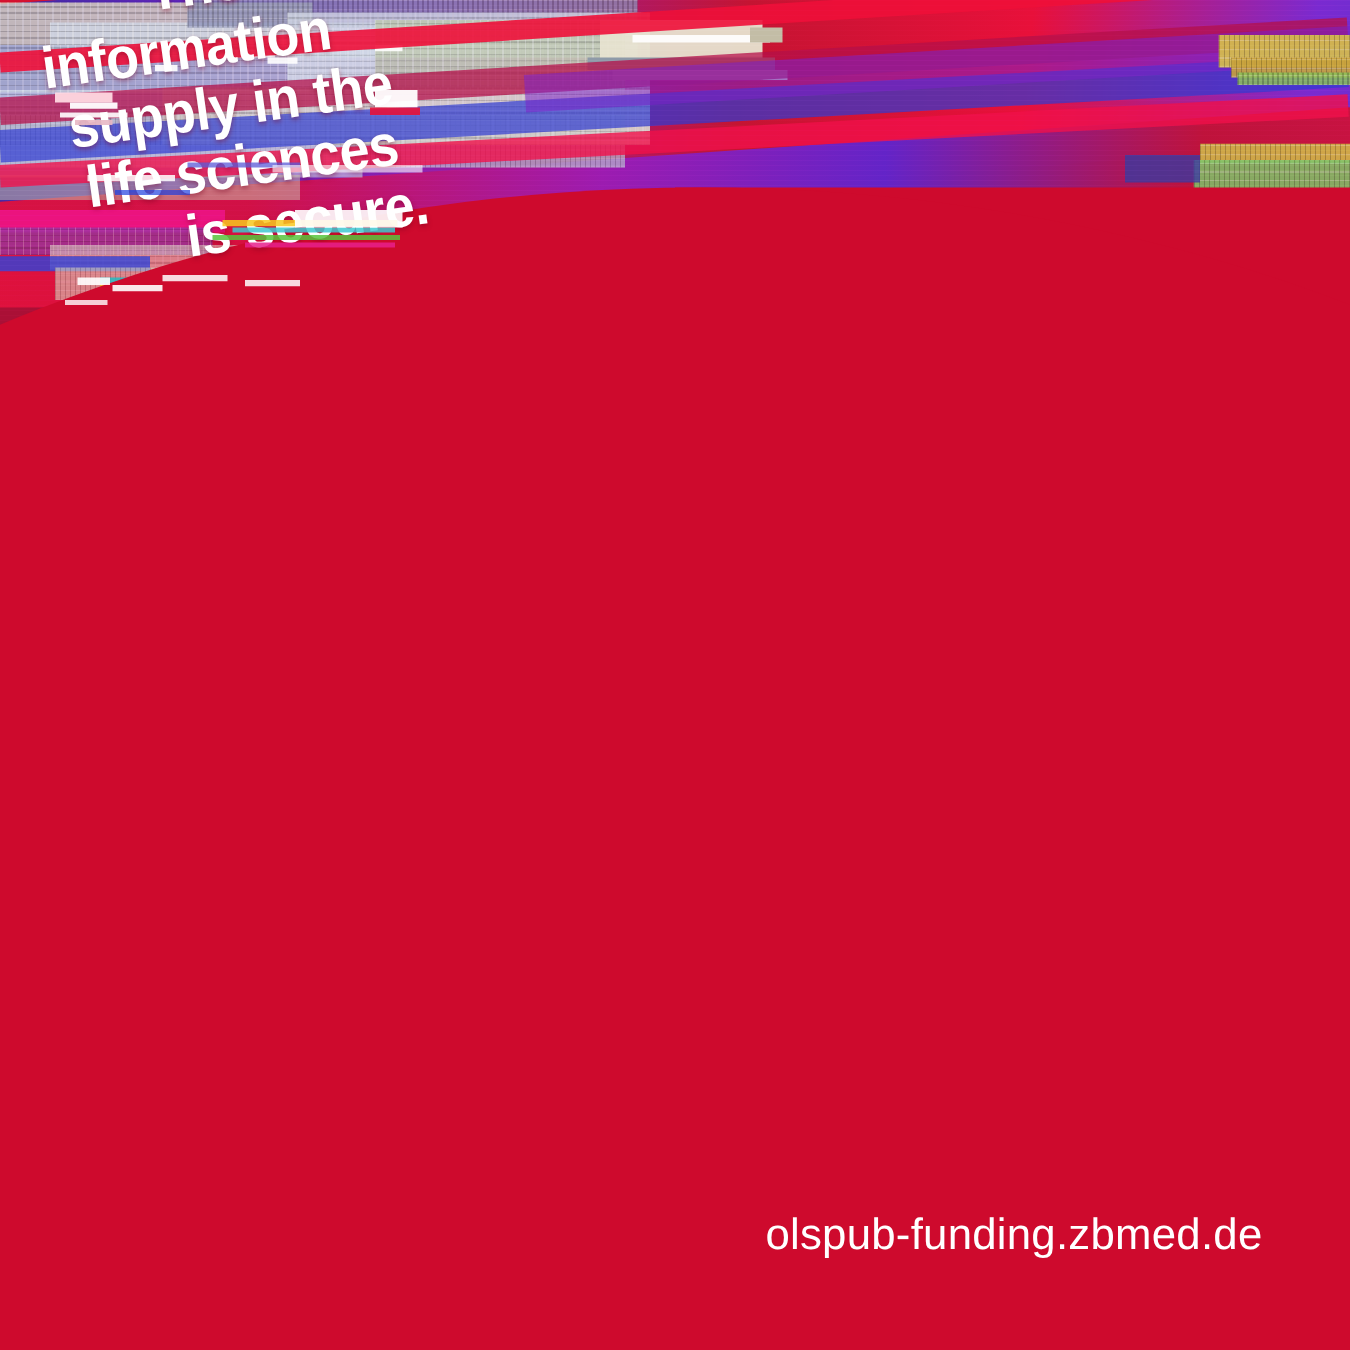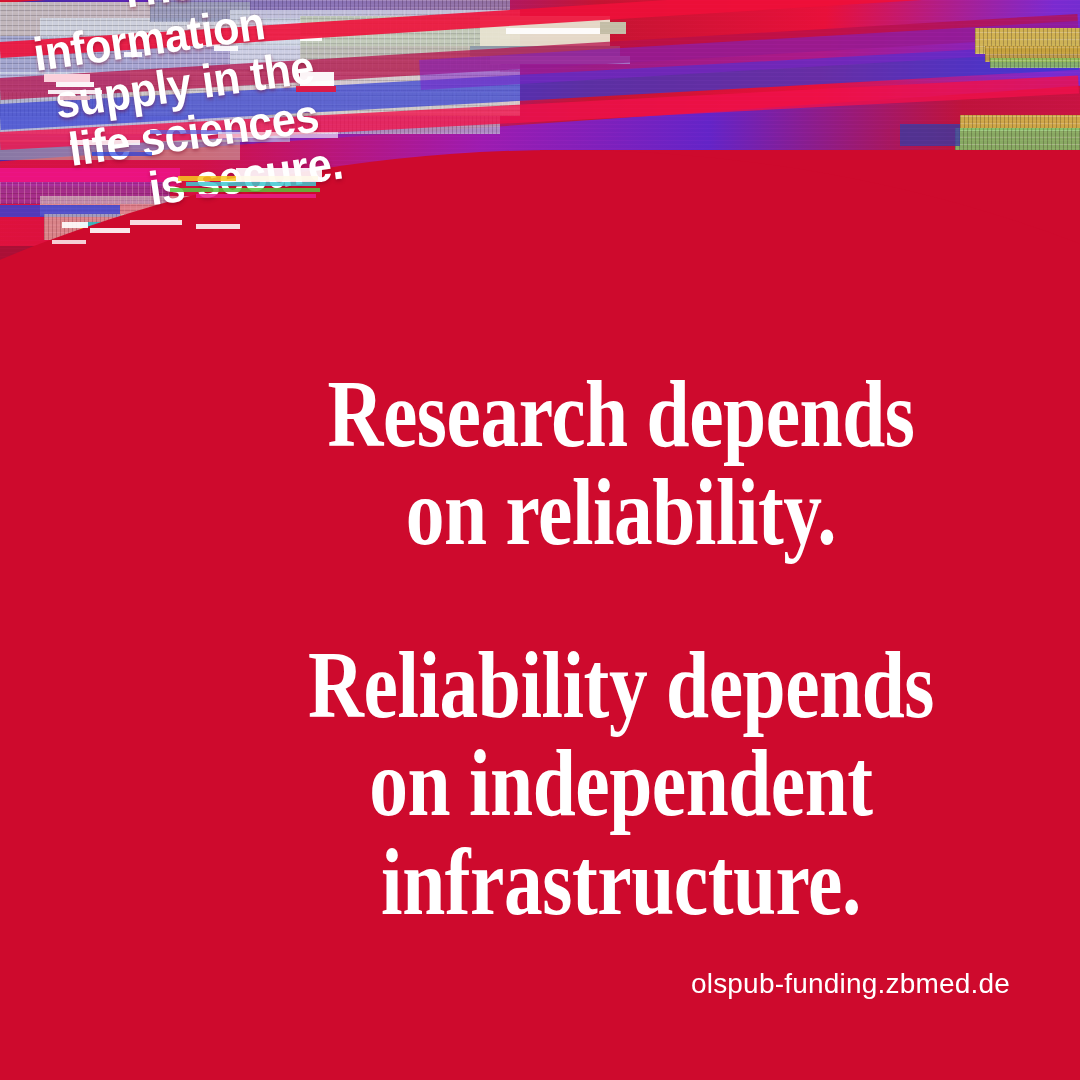--- a/index.html
+++ b/index.html
@@ -117,21 +117,21 @@
     letter-spacing:-0.5px;
     transform:scaleX(.90) scaleY(1.10);
     transform-origin:center top;
   }
   .gap{height:92px;}
 
   .url{
     position:absolute;right:70px;top:968px;
     font-family:"Liberation Sans", sans-serif;
     font-weight:normal;
-    font-size:28px;
+    font-size:35px;
     letter-spacing:.2px;
     color:#ffffff;
   }
 </style>
 </head>
 <body>
 
 <div id="poster">
 
   <div class="glitch-bg">
@@ -291,28 +291,16 @@
   <div class="slice" style="left:170px;top:188px;width:150px;height:4px;background:#58c43c;opacity:.85;"></div>
   <div class="slice" style="left:196px;top:194px;width:120px;height:4px;background:#e8208c;opacity:.85;"></div>
   <div class="slice" style="left:236px;top:168px;width:86px;height:14px;background:#ffffff;opacity:.9;"></div>
 
   <div class="slice" style="left:62px;top:222px;width:26px;height:6px;background:#ffffff;opacity:.9;"></div>
   <div class="slice" style="left:90px;top:228px;width:40px;height:5px;background:#ffffff;opacity:.9;"></div>
   <div class="slice" style="left:130px;top:220px;width:52px;height:5px;background:#ffffff;opacity:.85;"></div>
   <div class="slice" style="left:196px;top:224px;width:44px;height:5px;background:#ffffff;opacity:.85;"></div>
   <div class="slice" style="left:52px;top:240px;width:34px;height:4px;background:#ffffff;opacity:.8;"></div>
 
-  <div class="copy">
-    <div class="headline">
-      <div>Research depends</div>
-      <div>on reliability.</div>
-    </div>
-    <div class="gap"></div>
-    <div class="headline">
-      <div>Reliability depends</div>
-      <div>on independent</div>
-      <div>infrastructure.</div>
-    </div>
-  </div>
 
   <div class="url">olspub-funding.zbmed.de</div>
 
 </div>
 
 </body></html>

